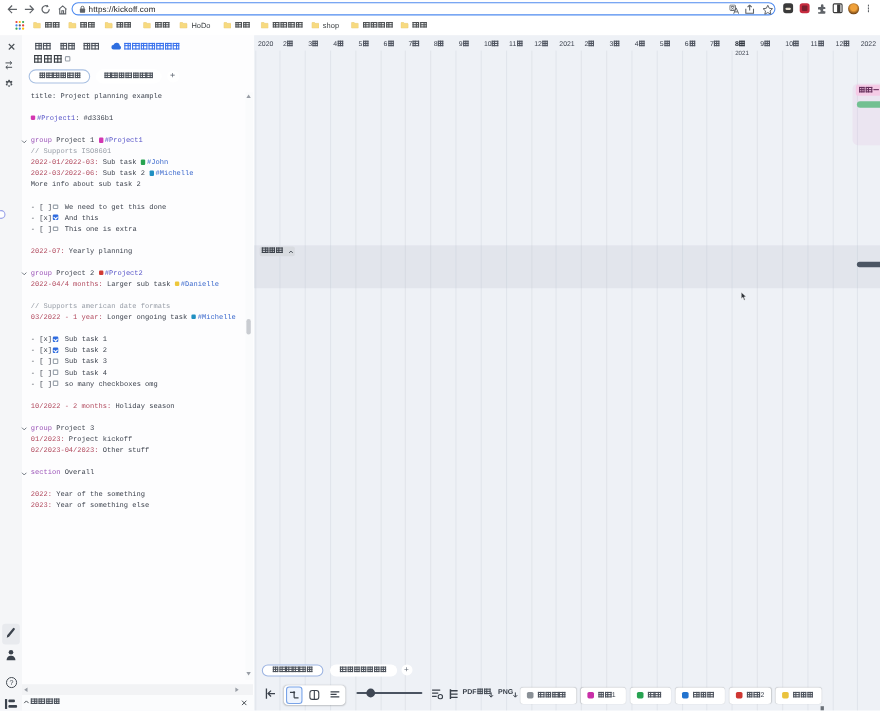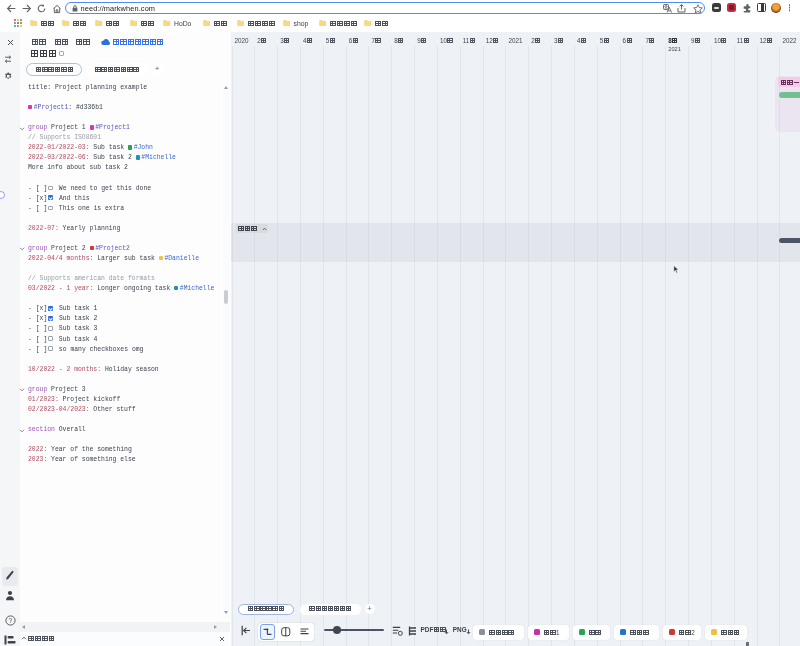--- a/index.html
+++ b/index.html
@@ -39,21 +39,21 @@
     <path d="M6.4 0.2 L7 2.3 L4.8 2.6 Z" fill="#5f6368"></path>
   </svg>
 <svg class="abs" style="left:52px;top:3.5px" width="10" height="10" viewBox="0 0 10 10">
     <path d="M1.5 4.6 L5 1.4 L8.5 4.6 M2.3 4.2 V8.6 H7.7 V4.2 M4.2 8.6 V5.8 H5.8 V8.6" stroke="#5f6368" stroke-width="1" fill="none"></path>
   </svg>
 <div class="abs" style="left:65px;top:1.5px;width:640px;height:12.6px;border:1.4px solid #4f8bf0;border-radius:6.5px;background:#fff"></div>
 <svg class="abs" style="left:71.5px;top:4.5px" width="6" height="7" viewBox="0 0 6 7">
     <rect x="0.6" y="2.8" width="4.8" height="3.8" rx="0.6" fill="#5f6368"></rect>
     <path d="M1.7 3 V1.9 A1.3 1.3 0 0 1 4.3 1.9 V3" stroke="#5f6368" stroke-width="0.9" fill="none"></path>
   </svg>
-<span class="abs" style="left:80.5px;top:4.4px;font-size:7.4px;color:#202124;letter-spacing:.1px">need://markwhen.com</span>
+<span class="abs" style="left:80.5px;top:4.4px;font-size:7.4px;color:#202124;letter-spacing:.1px">https://kickoff.com</span>
 <svg class="abs" style="left:662.5px;top:4px" width="9" height="9" viewBox="0 0 9 9">
     <rect x="0.5" y="0.5" width="5" height="5" rx="0.8" stroke="#5f6368" fill="none" stroke-width="0.9"></rect>
     <path d="M1.5 2 H4.5 M3 1.2 V2 M1.8 2 C1.8 3.4 3.6 4.4 4.6 4.6 M4.2 2 C4.2 3.2 2.6 4.3 1.5 4.6" stroke="#5f6368" stroke-width="0.7" fill="none"></path>
     <path d="M4 8.5 L6.2 3.2 L8.6 8.5 M4.8 6.8 H7.6" stroke="#5f6368" stroke-width="0.9" fill="none"></path>
   </svg>
 <svg class="abs" style="left:677px;top:4px" width="9" height="9" viewBox="0 0 9 9">
     <path d="M1 4 V8 H8 V4" stroke="#5f6368" stroke-width="1" fill="none"></path>
     <path d="M4.5 5.5 V0.8 M2.6 2.4 L4.5 0.6 L6.4 2.4" stroke="#5f6368" stroke-width="1" fill="none"></path>
   </svg>
 <svg class="abs" style="left:693px;top:3.5px" width="10" height="10" viewBox="0 0 10 10">

